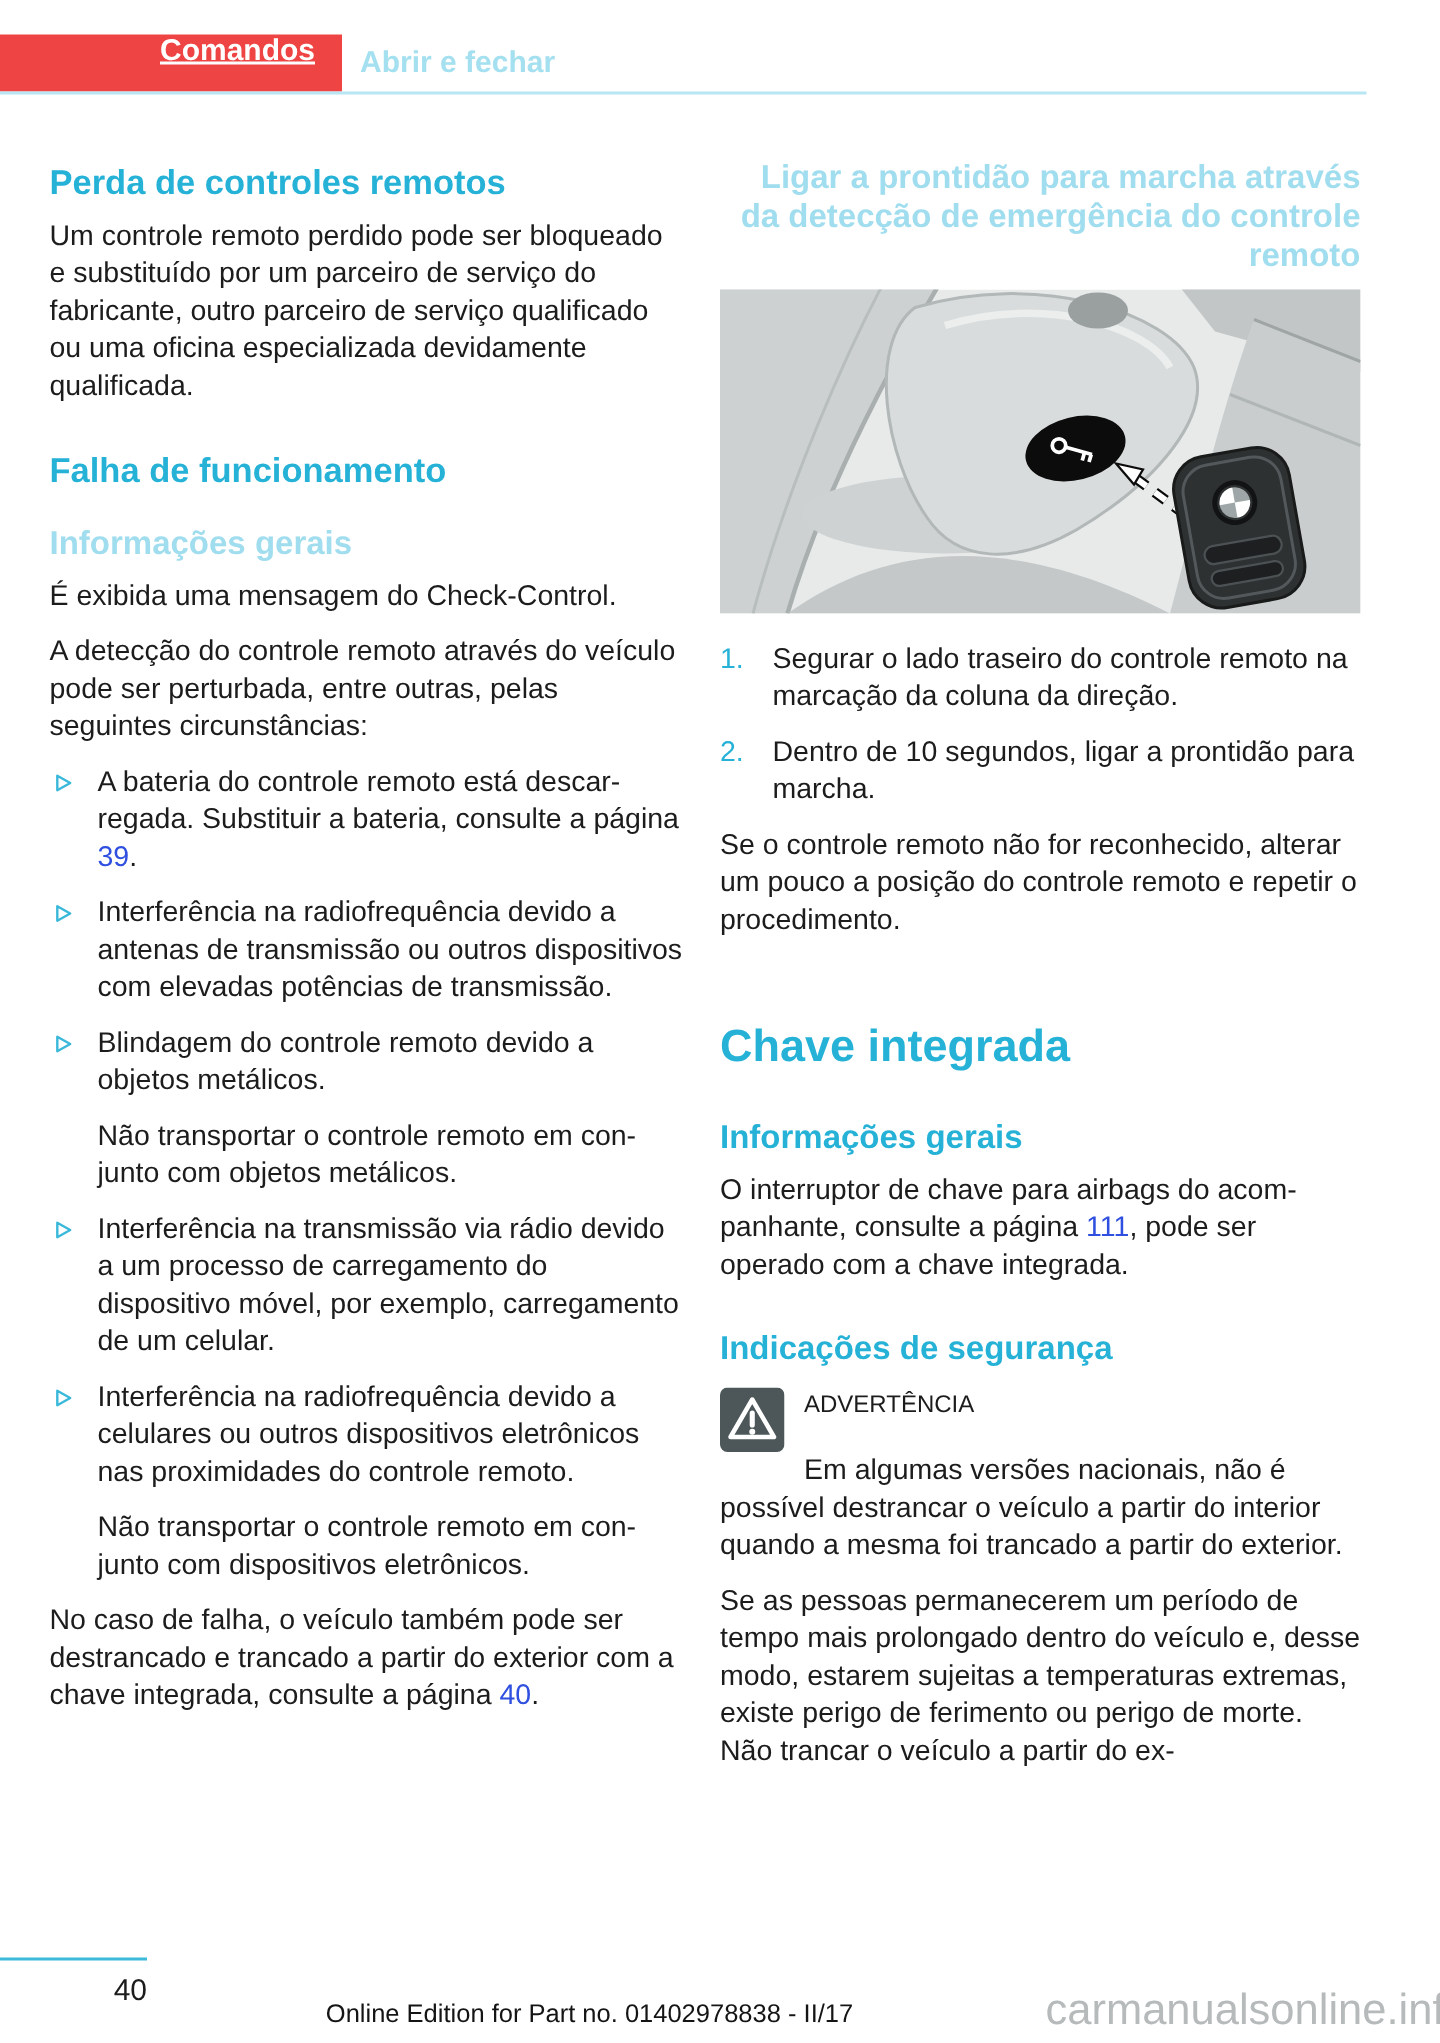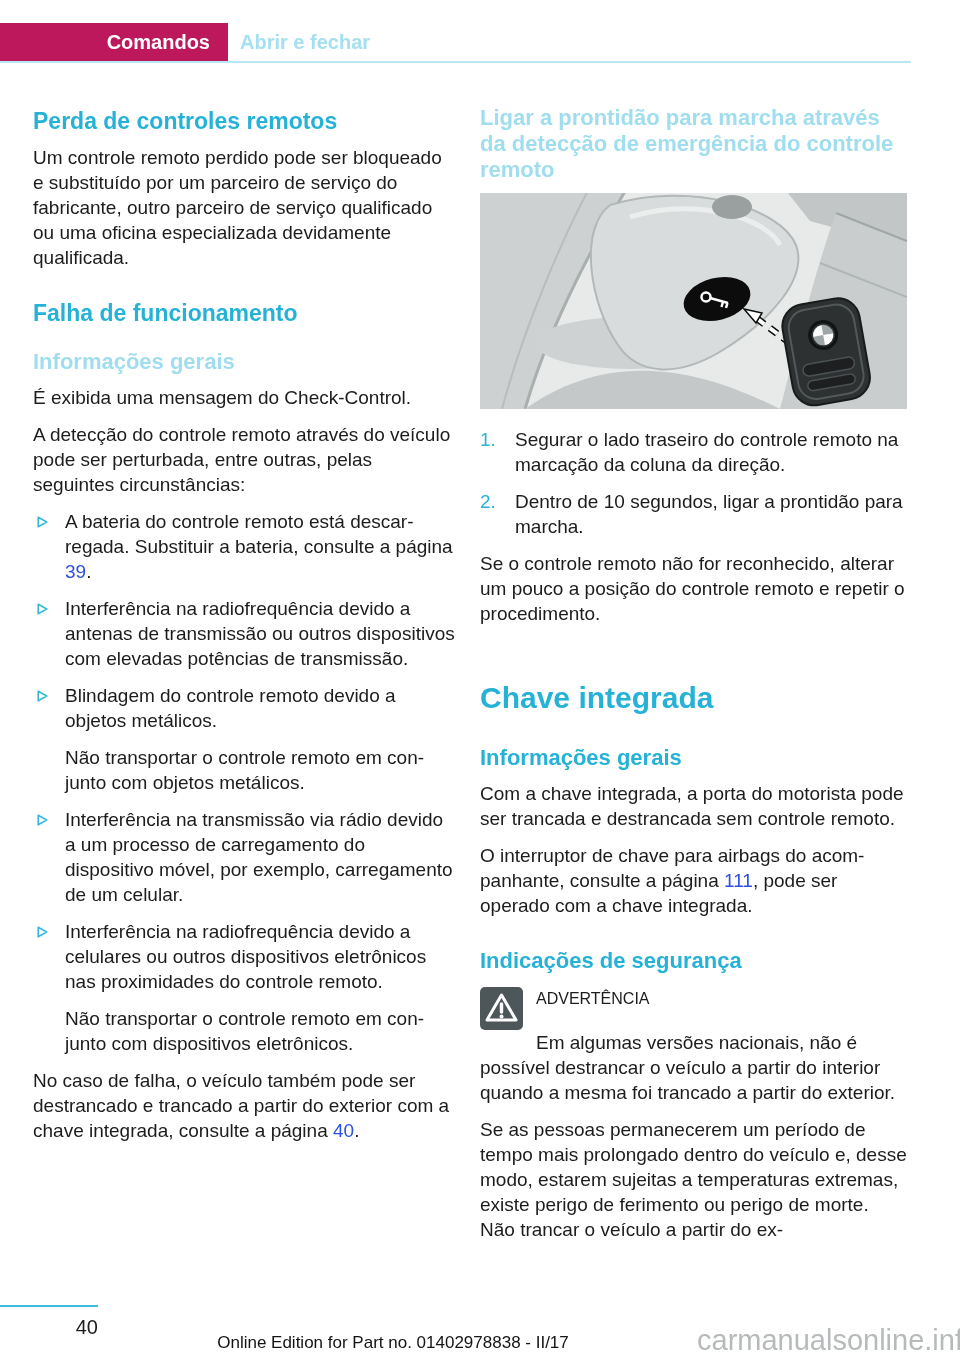--- a/index.html
+++ b/index.html
@@ -4,36 +4,36 @@
 <style>
   html,body { margin:0; padding:0; background:#fff; }
   .page {
     position:relative; width:960px; height:1362px; background:#ffffff;
     font-family:"Liberation Sans","DejaVu Sans",sans-serif; color:#1c1c1c;
     overflow:hidden;
   }
   
   .chapter-badge {
     position:absolute; left:0; top:23px; width:228px; height:38px;
-    background:#be185d; color:#ffffff; font-size:20px; font-weight:bold;
-    display:flex; align-items:center; justify-content:flex-end;
-    padding-right:18px; box-sizing:border-box;
+    background:#ef4444; color:#ffffff; font-size:20px; font-weight:bold;
+    display:flex; justify-content:flex-end;
+    padding-right:18px; box-sizing:border-box;text-decoration:underline;
   }
   .chapter-tab {
     position:absolute; left:240px; top:23px; height:38px;
     display:flex; align-items:center;
     color:#a4e0f0; font-size:20px; font-weight:bold;
   }
   .header-rule { position:absolute; left:0; top:61px; width:911px; height:2px; background:#b9e6f3; }
 
   
   .col-left  { position:absolute; left:33px;  top:103px; width:423px; }
   .col-right { position:absolute; left:480px; top:103px; width:427px; }
   .col-left  > :first-child { margin-top:5px; }
-  .col-right > :first-child { margin-top:2px; }
+  .col-right > :first-child { margin-top:2px;text-align:right; }
 
   .h1 { color:#26b2d7; font-size:30px; font-weight:bold; margin:55px 0 14px; line-height:34px; }
   .h2 { color:#26b2d7; font-size:23px; font-weight:bold; margin:30px 0 10px; line-height:27px; }
   .h3-strong { color:#26b2d7; font-size:22px; font-weight:bold; margin:30px 0 10px; line-height:26px; }
   .h3-light  { color:#a0ddee; font-size:22px; font-weight:bold; margin:22px 0 10px; line-height:26px; }
 
   p.body { font-size:19px; line-height:25px; margin:0 0 12px; }
   .link { color:#2e4fdf; text-decoration:none; cursor:pointer; }
 
   ul.bullets { list-style:none; margin:4px 0 12px; padding:0; }
@@ -182,21 +182,20 @@
         <span class="step-num">2.</span>
         <span>Dentro de 10 segundos, ligar a prontidão para marcha.</span>
       </li>
     </ol>
 
     <p class="body">Se o controle remoto não for reconhecido, al­terar um pouco a posição do controle remoto e repetir o procedimento.</p>
 
     <div class="h1">Chave integrada</div>
 
     <div class="h3-strong">Informações gerais</div>
-    <p class="body">Com a chave integrada, a porta do motorista pode ser trancada e destrancada sem controle remoto.</p>
     <p class="body"><span>O interruptor de chave para airbags do acom­panhante, consulte a página </span><a class="link">111</a><span>, pode ser operado com a chave integrada.</span></p>
 
     <div class="h3-strong">Indicações de segurança</div>
 
     <div class="warning">
       <svg class="warn-icon" width="43" height="43" viewBox="0 0 43 43">
         <rect x="0" y="0" width="43" height="43" rx="5" fill="#4d575a"></rect>
         <path d="M21.5,8 L36,33 L7,33 Z" fill="none" stroke="#ffffff" stroke-width="3" stroke-linejoin="round"></path>
         <line x1="21.5" y1="17" x2="21.5" y2="25" stroke="#ffffff" stroke-width="3.4" stroke-linecap="round"></line>
         <circle cx="21.5" cy="29.5" r="2" fill="#ffffff"></circle>

